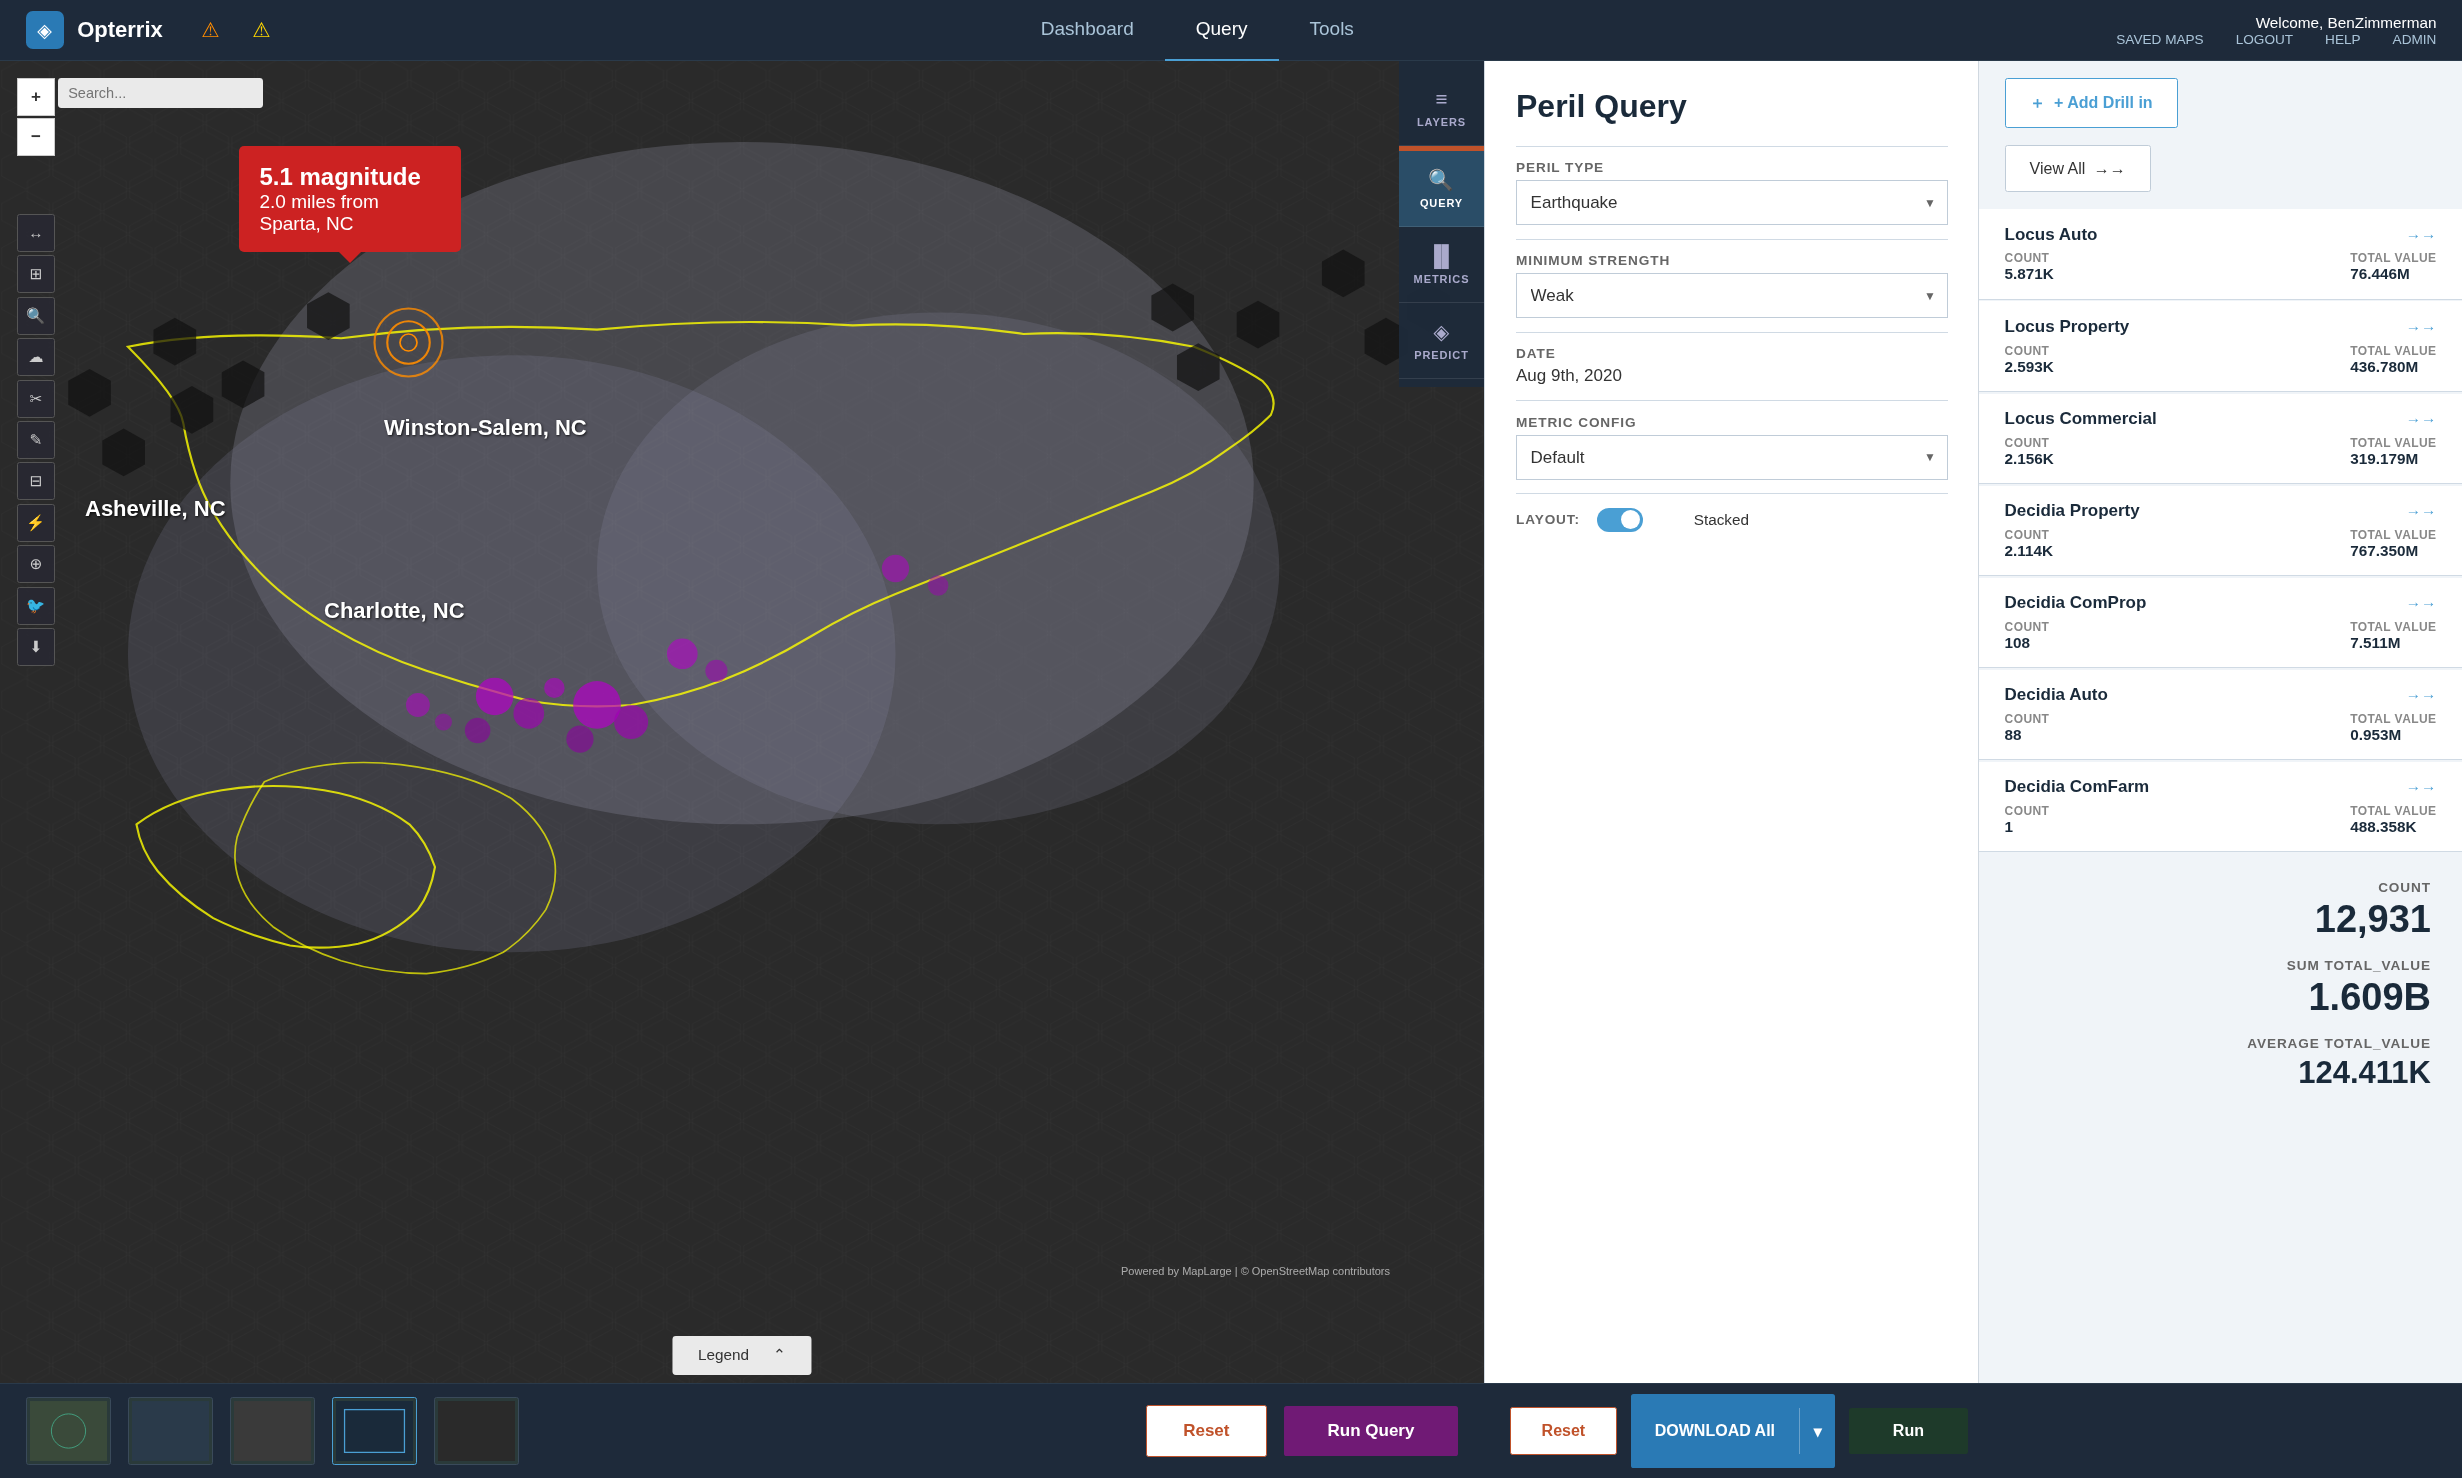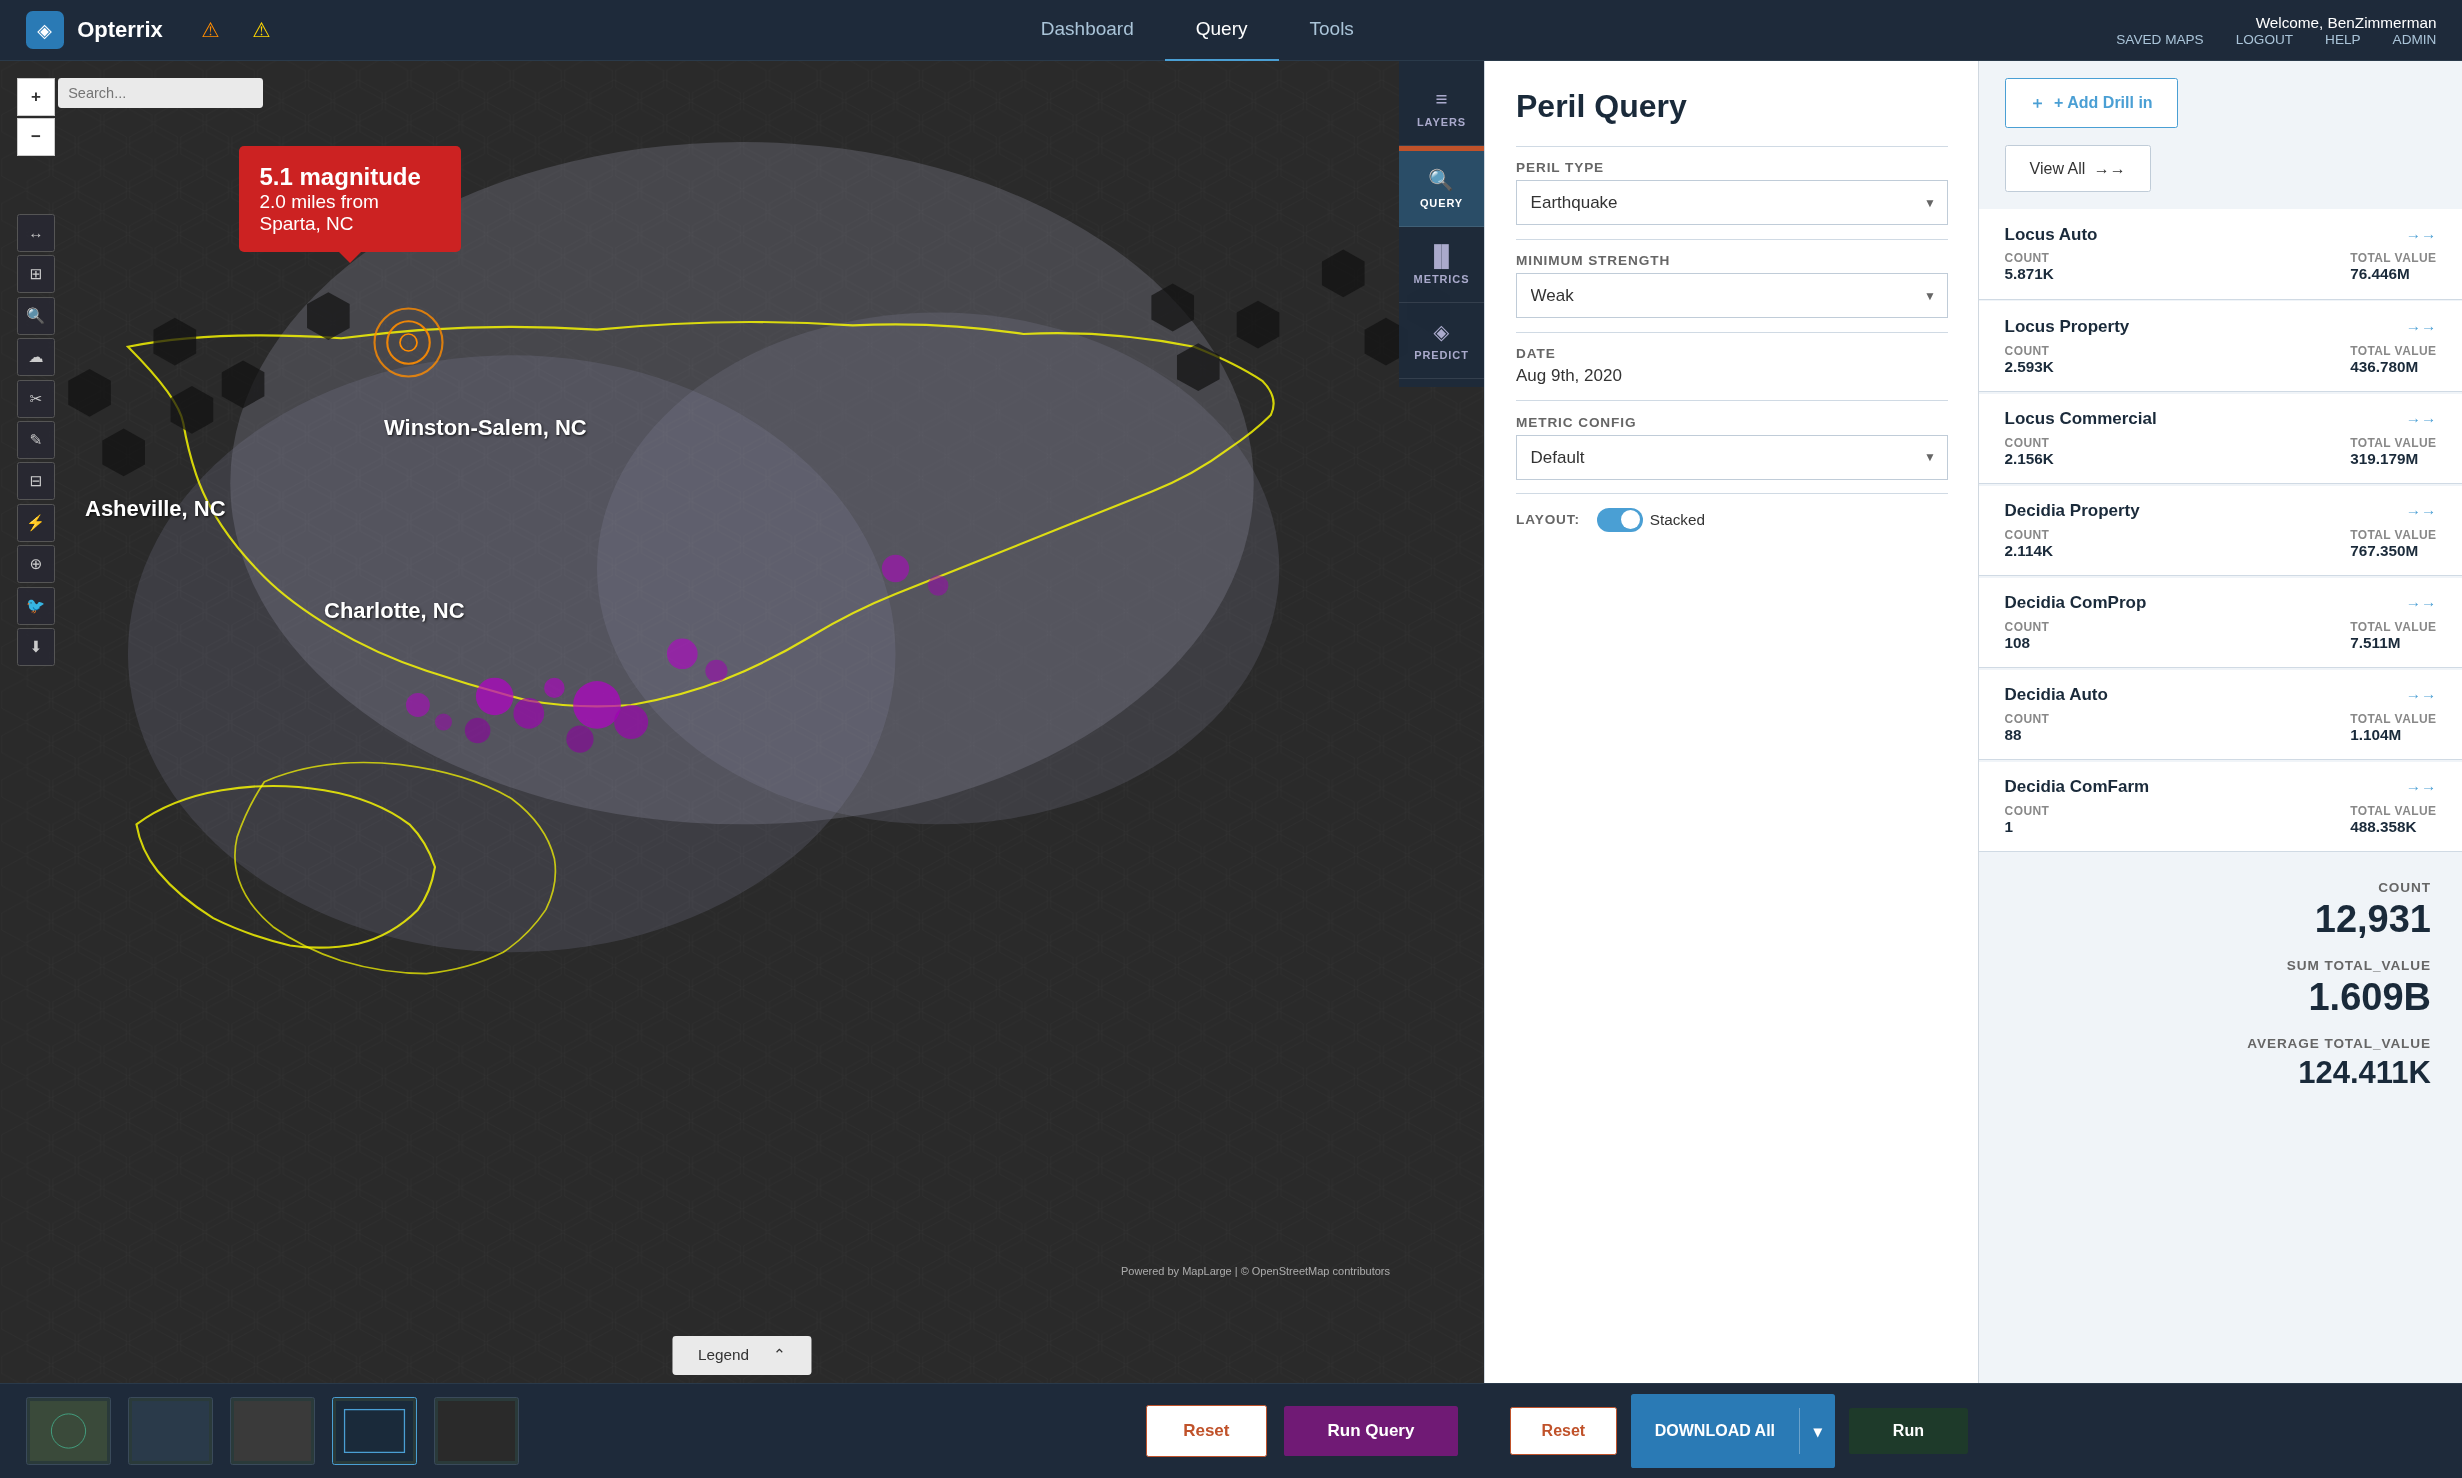--- a/index.html
+++ b/index.html
@@ -460,21 +460,21 @@
   </div>
 
   <div class="field-divider"></div>
 
   <div class="field-group" style="display:flex; align-items:center; gap:17px;">
     <span class="field-label" style="margin-bottom:0;">Layout:</span>
     <div style="display:flex; align-items:center; gap:6.8px;">
       <div style="width:46px; height:24px; background:#4a9fd4; border-radius:12px; position:relative; cursor:pointer;">
         <div style="width:19px; height:19px; background:white; border-radius:50%; position:absolute; right:2.6px; top:2.6px;"></div>
       </div>
-      <span style="font-size:15.3px; color:#333;">Stacked</span>
+      <span style="font-size:15.3px; color:#333;margin-left:44px;">Stacked</span>
     </div>
   </div>
 </div>
 
 <div class="results-panel">
 
   <button class="add-drill-btn">
     <span>＋</span>
     <span>+ Add Drill in</span>
   </button>
@@ -574,21 +574,21 @@
       <span class="result-item-name">Decidia Auto</span>
       <span class="result-item-link">→→</span>
     </div>
     <div class="result-metrics">
       <div class="metric-col">
         <div class="metric-label">COUNT</div>
         <div class="metric-value">88</div>
       </div>
       <div class="metric-col">
         <div class="metric-label">TOTAL VALUE</div>
-        <div class="metric-value">1.104M</div>
+        <div class="metric-value">0.953M</div>
       </div>
     </div>
   </div>
 
   <div class="result-item">
     <div class="result-item-header">
       <span class="result-item-name">Decidia ComFarm</span>
       <span class="result-item-link">→→</span>
     </div>
     <div class="result-metrics">

